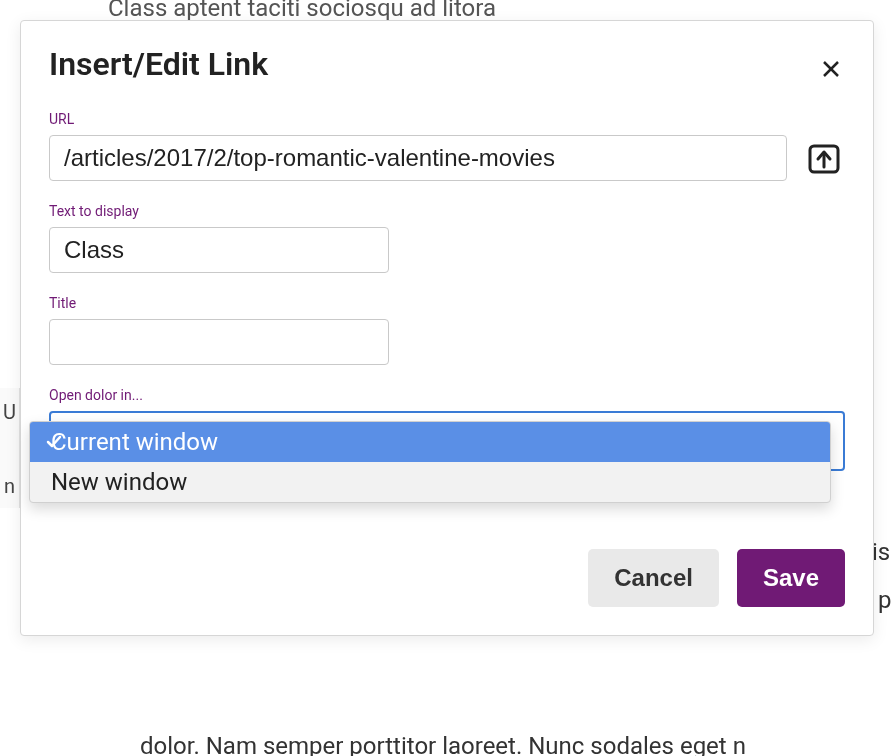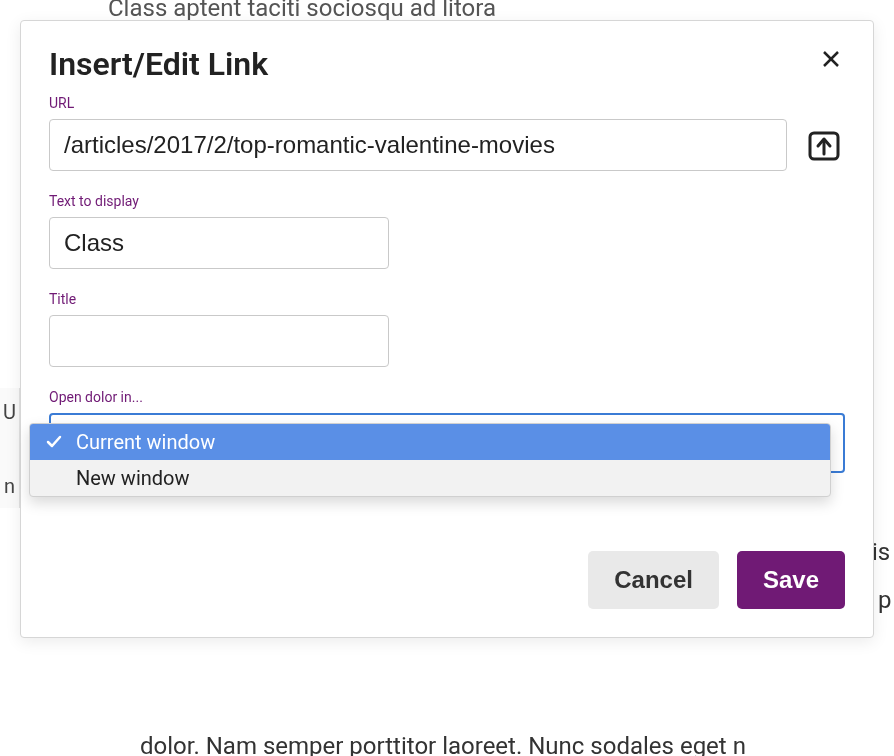--- a/index.html
+++ b/index.html
@@ -27,22 +27,22 @@
     width: 854px;
     background: #fff;
     border: 1px solid #d6d6d6;
     border-radius: 4px;
     box-shadow: 0 4px 16px rgba(0,0,0,0.08);
     padding: 24px 28px 28px 28px;
   }
   .modal-header {
     display: flex;
     justify-content: space-between;
-    align-items: flex-start;
-    margin-bottom: 12px;
+    align-items: flex-end;
+    margin-bottom: 28px;
   }
   .modal-title {
     font-size: 32px;
     font-weight: 600;
     color: #222;
   }
   .close-btn {
     width: 28px;
     height: 28px;
     display: flex;
@@ -60,21 +60,21 @@
     margin-bottom: 8px;
     display: block;
   }
   .input-row {
     display: flex;
     gap: 16px;
     align-items: center;
   }
   .text-input {
     flex: 1;
-    height: 52px;
+    height: 46px;
     border: 1px solid #c9c9c9;
     border-radius: 4px;
     padding: 0 14px;
     font-size: 24px;
     color: #222;
     background: #fff;
     outline: none;
   }
   .link-picker-btn {
     width: 42px;
@@ -101,22 +101,22 @@
     right: 14px;
     top: 10px;
     background: #f2f2f2;
     border: 1px solid #d0d0d0;
     border-radius: 4px;
     box-shadow: 0 6px 14px rgba(0,0,0,0.15);
     z-index: 10;
     overflow: hidden;
   }
   .dropdown-option {
-    font-size: 20px;
-    padding: 6px 18px 6px 46px;
+    font-size: 24px;
+    padding: 6px 18px 6px 21px;
     position: relative;
     cursor: pointer;
   }
   .dropdown-option.selected {
     background: #5a8fe6;
     color: #fff;
   }
   .dropdown-option .check {
     position: absolute;
     left: 14px;

